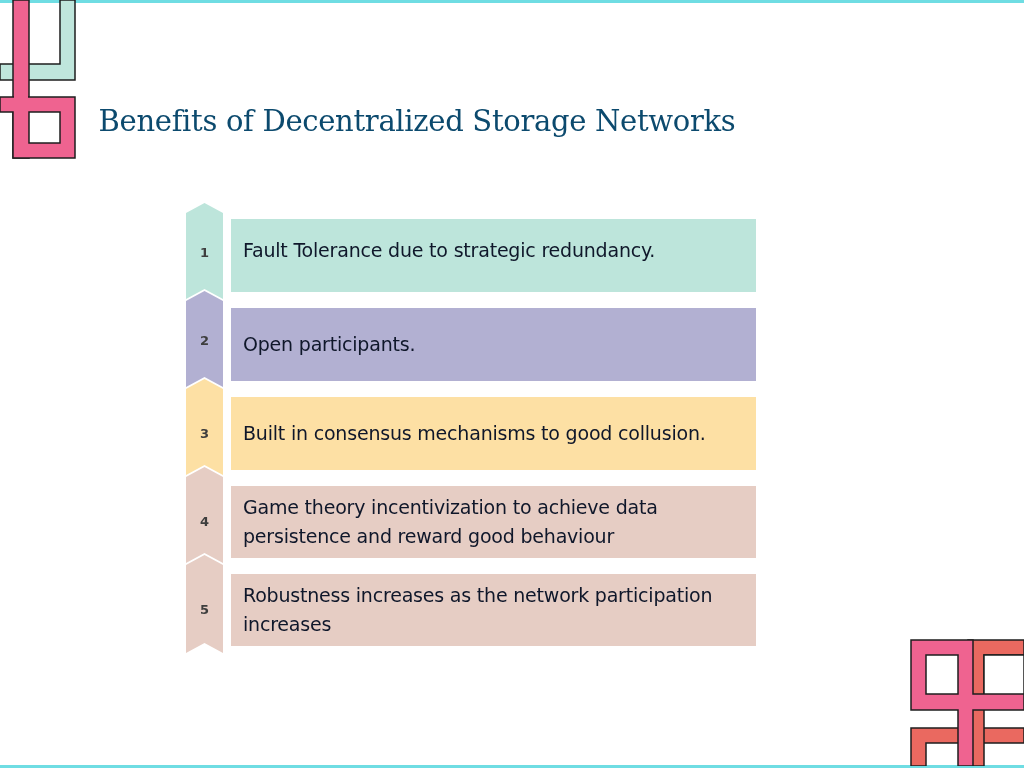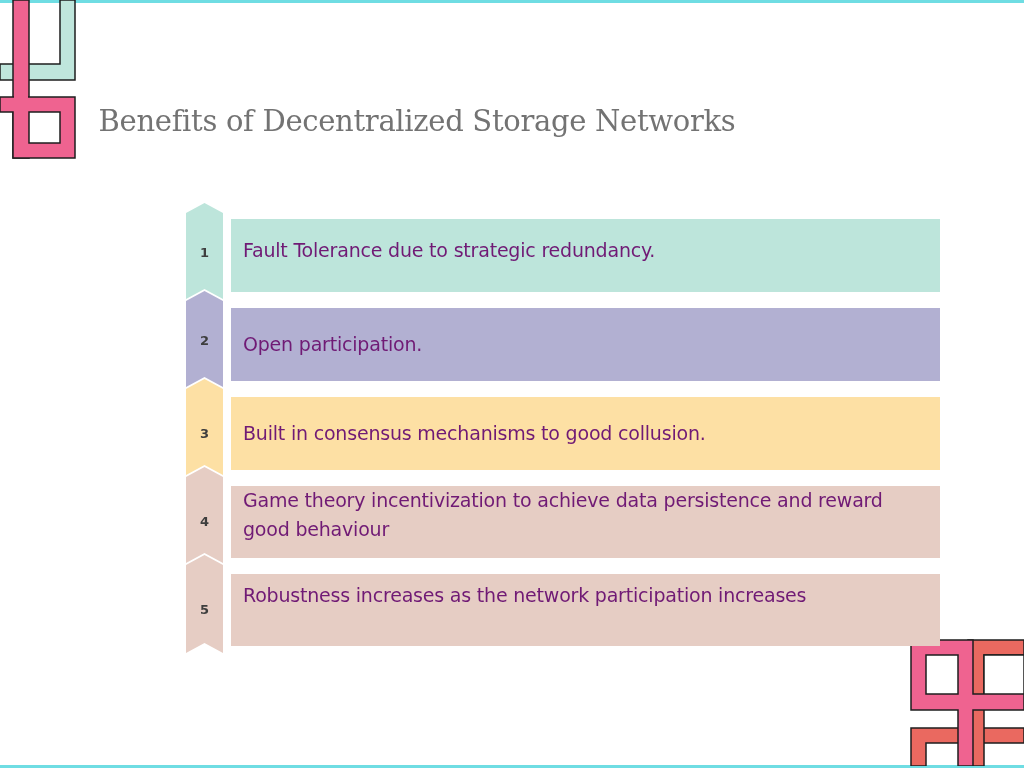--- a/index.html
+++ b/index.html
@@ -6,34 +6,34 @@
     body {
       width: 1024px; height: 768px; position: relative; overflow: hidden;
       background: #ffffff;
       font-family: "DejaVu Sans", sans-serif;
     }
     .border-top { position: absolute; left: 0; top: 0; width: 1024px; height: 3px; background: #6fdde3; }
     .border-bottom { position: absolute; left: 0; bottom: 0; width: 1024px; height: 3px; background: #6fdde3; }
     .deco { position: absolute; }
     .title {
       position: absolute; left: 0; width: 832px; top: 104px; text-align: center;
-      font-family: "DejaVu Serif", serif; font-size: 29px; color: #737373;
+      font-family: "DejaVu Serif", serif; font-size: 29px; color: #0c4a6e;
       letter-spacing: -0.3px;
     }
     .title span { display: inline-block; transform: translateX(1px); }
     .chev { position: absolute; left: 186px; width: 37px; }
     .chev svg { display: block; }
     .chev-num {
       position: absolute; left: 0; width: 37px; text-align: center;
       font-size: 13px; font-weight: bold; color: #3e3e3e;
     }
     .card {
-      position: absolute; left: 231px; width: 709px; box-sizing: border-box;
+      position: absolute; left: 231px; width: 525px; box-sizing: border-box;
       padding: 0 12px; display: flex; align-items: center;
-      font-family: "DejaVu Sans", sans-serif; font-size: 19px; color: #701a75;
+      font-family: "DejaVu Sans", sans-serif; font-size: 19px; color: #0f172a;
       line-height: 29px; letter-spacing: -0.2px;
     }
   </style>
 </head>
 <body>
 
 <div class="border-top"></div>
 <div class="border-bottom"></div>
 
 <svg class="deco" style="left:0;top:0" width="80" height="165" viewBox="0 0 80 165">
@@ -88,23 +88,23 @@
   <svg width="37" height="98" viewBox="0 0 37 98">
       <path d="M0 10 L18.5 0 L37 10 L37 98 L18.5 88 L0 98 Z" fill="#e6cdc4"></path>
     </svg>
   <div class="chev-num" style="top:47px">5</div>
 </div>
 
 <div class="card" style="top:219px;height:73px;background:#bde5db;align-items:flex-start;padding-top:17px">
   <span>Fault Tolerance due to strategic redundancy.</span>
 </div>
 <div class="card" style="top:308px;height:73px;background:#b2b0d2">
-  <span>Open participation.</span>
+  <span>Open participants.</span>
 </div>
 <div class="card" style="top:397px;height:73px;background:#fde0a4">
   <span>Built in consensus mechanisms to good collusion.</span>
 </div>
-<div class="card" style="top:486px;height:72px;background:#e6cdc4;align-items:flex-start;padding-top:0">
+<div class="card" style="top:486px;height:72px;background:#e6cdc4;align-items:flex-start;padding-top:7px">
   <span>Game theory incentivization to achieve data persistence and reward good behaviour</span>
 </div>
 <div class="card" style="top:574px;height:72px;background:#e6cdc4;align-items:flex-start;padding-top:7px">
   <span>Robustness increases as the network participation increases</span>
 </div>
 
 </body></html>

